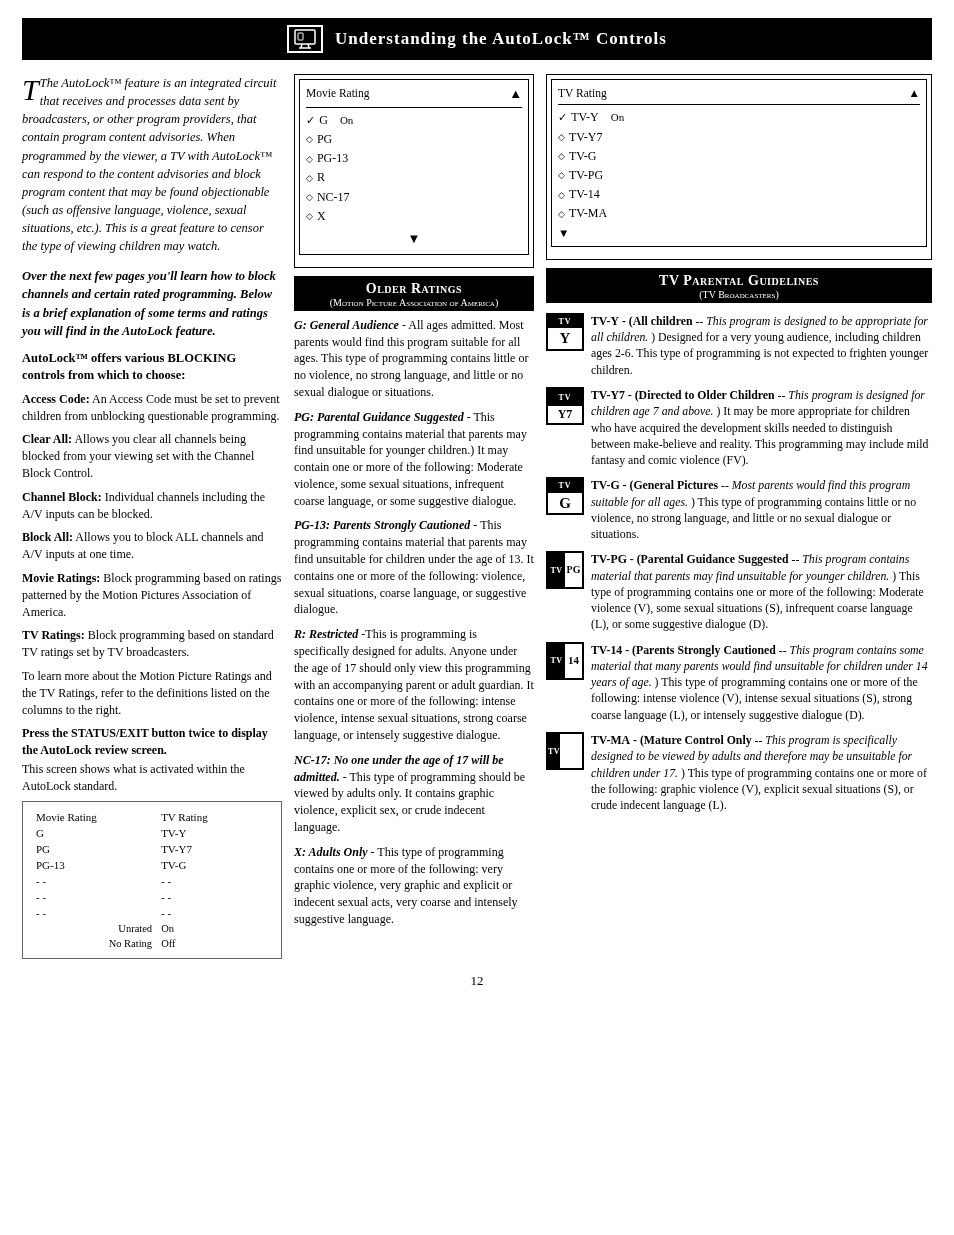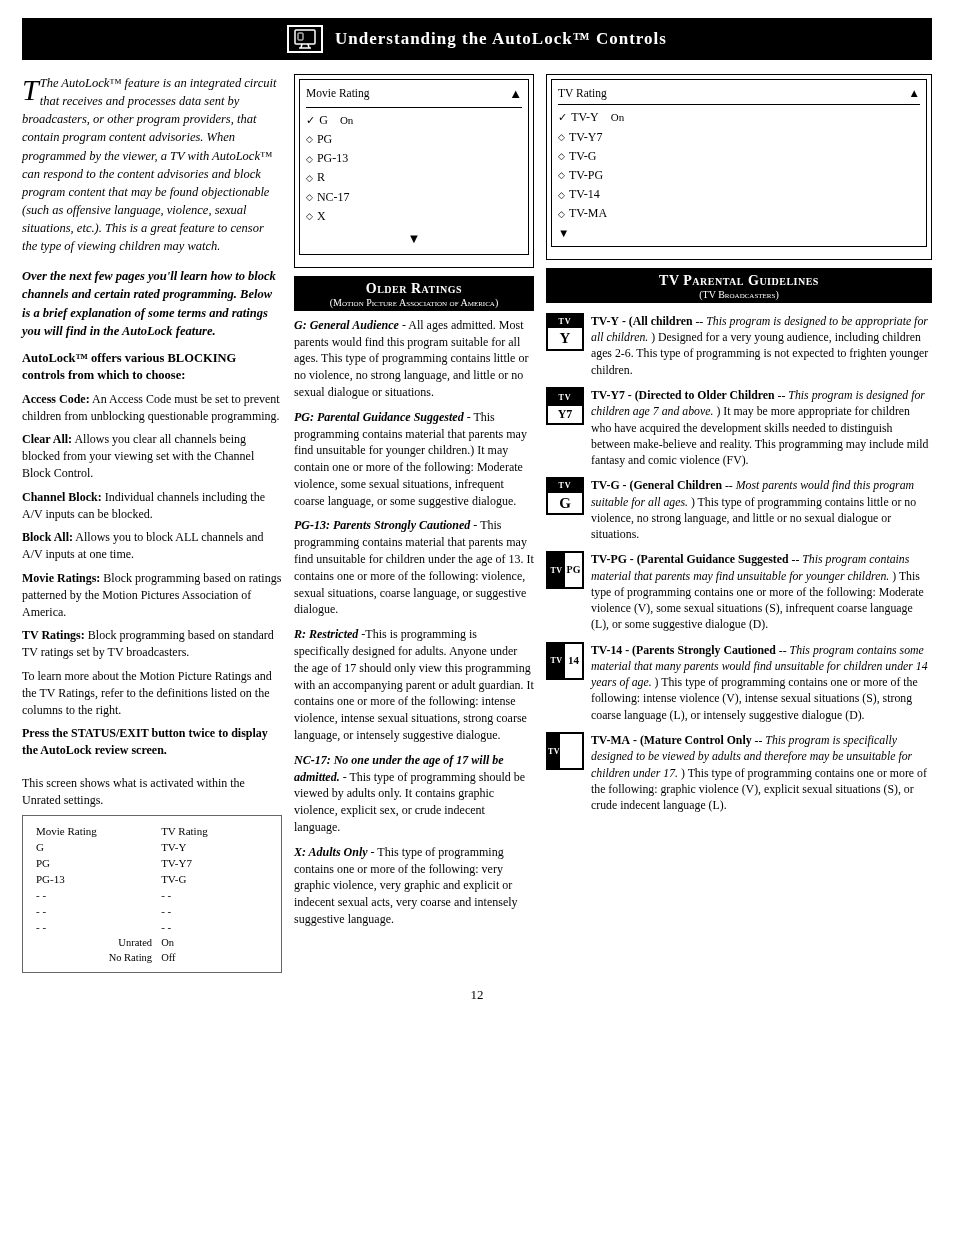--- a/index.html
+++ b/index.html
@@ -97,21 +97,21 @@
     }
     .left-bottom-text {
       font-size: 12px;
       line-height: 1.4;
       margin-bottom: 7px;
     }
     .press-heading {
       font-weight: bold;
       font-size: 12px;
       line-height: 1.4;
-      margin-bottom: 16px;
+      margin-bottom: 2px;
     }
     .small-screen-table {
       width: 100%;
       font-size: 11px;
     }
     .small-screen-table td {
       padding: 1px 3px;
       vertical-align: top;
     }
     .small-screen-table .label-col {
@@ -364,21 +364,21 @@
         <span> Block programming based on standard TV ratings set by TV broadcasters.</span>
       </div>
 
       <div class="left-bottom-text">
         <span>To learn more about the Motion Picture Ratings and the TV Ratings, refer to the definitions listed on the columns to the right.</span>
       </div>
 
       <div class="press-heading">
         <span>Press the STATUS/EXIT button twice to display the AutoLock review screen.</span>
       </div>
-      <div class="left-bottom-text">This screen shows what is activated within the Unrated settings.</div>
+      <div class="left-bottom-text">This screen shows what is activated within the AutoLock standard.</div>
 
       <div class="screen-outer">
         <table class="small-screen-table">
           <tbody>
               <tr>
             <td class="label-col" style="font-weight:normal;font-size:11px;">Movie Rating</td>
             <td class="val-col" style="font-size:11px;">TV Rating</td>
           </tr>
           <tr>
             <td>G</td>
@@ -559,21 +559,21 @@
         </div>
       </div>
 
       <div class="tv-rating-entry">
         <div class="tv-badge" style="width:38px;height:38px;">
           <div class="badge-top" style="font-size:8px;letter-spacing:1px;">TV</div>
           <div class="badge-bottom" style="font-size:15px;">G</div>
         </div>
         <div class="tv-entry-text">
           <span class="rating-bold">TV-G</span>
-          <span class="rating-bold"> - (General Children</span>
+          <span class="rating-bold"> - (General Pictures</span>
           <span class="rating-italic"> -- Most parents would find this program suitable for all ages.</span>
           <span>) This type of programming contains little or no violence, no strong language, and little or no sexual dialogue or situations.</span>
         </div>
       </div>
 
       <div class="tv-rating-entry">
         <div class="tv-badge-split" style="width:38px;height:38px;">
           <div class="left-half" style="font-size:8px;letter-spacing:0.5px;">TV</div>
           <div class="right-half" style="font-size:10px;">PG</div>
         </div>

